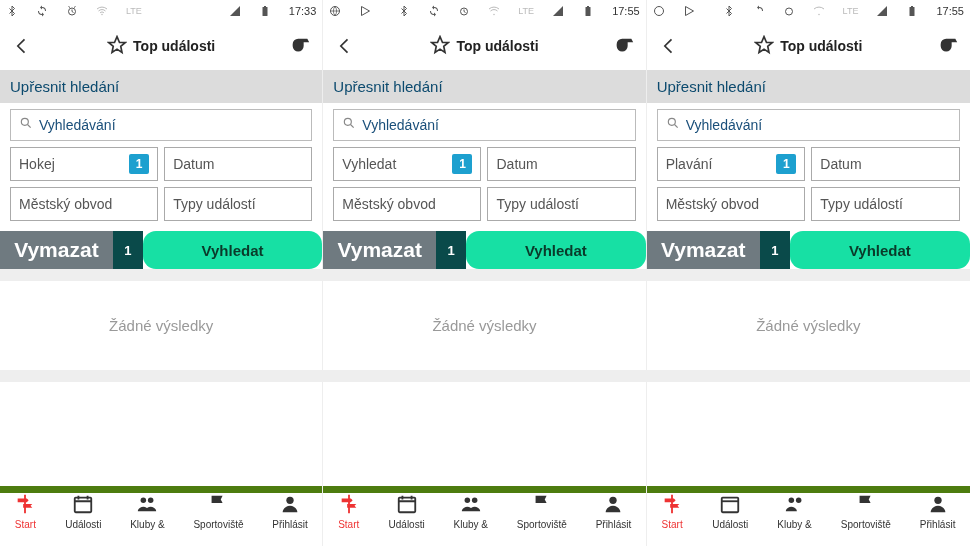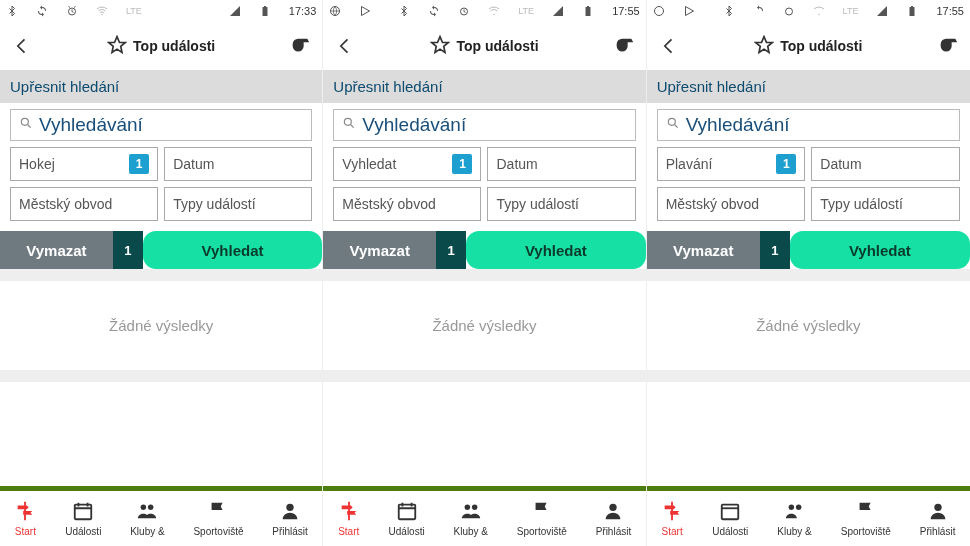--- a/index.html
+++ b/index.html
@@ -18,37 +18,37 @@
   .back svg { width: 20px; height: 20px; stroke: #333; fill: none; stroke-width: 2; }
   .title { flex: 1; display: flex; align-items: center; justify-content: center; gap: 6px; font-weight: 700; font-size: 14px; color: #222; }
   .title svg { width: 20px; height: 20px; fill: none; stroke: #333; stroke-width: 2; }
   .whistle { width: 28px; height: 28px; display: flex; align-items: center; justify-content: center; }
   .whistle svg { width: 22px; height: 22px; fill: #333; }
 
   .subheader { background: #dcdcdc; padding: 8px 10px; font-size: 15px; color: #0c4a6e; }
 
   .searchbox { margin: 6px 10px; border: 1px solid #bbb; height: 32px; display: flex; align-items: center; padding: 0 8px; background: #fff; }
   .searchbox svg { width: 14px; height: 14px; fill: none; stroke: #888; stroke-width: 2; margin-right: 6px; }
-  .searchbox input { border: none; outline: none; font-size: 19px; color: #1a4f7a; width: 100%; background: transparent; }
+  .searchbox input { border: none; outline: none; font-size: 14px; color: #1a4f7a; width: 100%; background: transparent; }
   .searchbox input::placeholder { color: #1a4f7a; }
 
   .filters { padding: 0 10px; display: grid; grid-template-columns: 1fr 1fr; gap: 6px; }
   .filterbtn { border: 1px solid #aaa; height: 34px; display: flex; align-items: center; padding: 0 8px; font-size: 14px; color: #555; background: #fff; position: relative; }
   .filterbtn .badge { margin-left: auto; background: #1da0cf; color: #fff; width: 20px; height: 20px; display: flex; align-items: center; justify-content: center; font-size: 12px; font-weight: 700; border-radius: 2px; }
 
   .actions { display: flex; margin-top: 10px; height: 38px; }
-  .btn-clear { background: #6f7a80; color: #fff; font-weight: 700; font-size: 15px; flex: 0 0 35%; display: flex; align-items: center; justify-content: center; }
+  .btn-clear { background: #6f7a80; color: #fff; font-weight: 700; font-size: 21px; flex: 0 0 35%; display: flex; align-items: center; justify-content: center; }
   .count-badge { background: #0a4a4a; color: #fff; width: 30px; display: flex; align-items: center; justify-content: center; font-size: 13px; font-weight: 700; }
   .btn-search { background: #17e0a4; color: #0a3a2a; font-weight: 800; font-size: 15px; flex: 1; display: flex; align-items: center; justify-content: center; border-radius: 13px; }
 
   .results-gap { height: 12px; background: #eee; }
   .result-card { background: #fff; margin: 8px; padding: 28px 0; text-align: center; color: #999; font-size: 15px; }
   .spacer { flex: 1; background: #fff; }
 
-  .bottomnav { height: 60px; border-top: 5px solid #4d7c0f; display: flex; align-items: center; justify-content: space-around; background: #fff; }
+  .bottomnav { height: 60px; border-top: 7px solid #4d7c0f; display: flex; align-items: flex-start; justify-content: space-around; background: #fff; }
   .navitem { display: flex; flex-direction: column; align-items: center; gap: 2px; font-size: 10px; color: #333; }
   .navitem.active { color: #e33; }
   .navitem svg { width: 22px; height: 22px; fill: #333; }
   .navitem.active svg { fill: #e33; }
 
   .annot { position: absolute; pointer-events: none; }
 </style>
 </head>
 <body>
 

